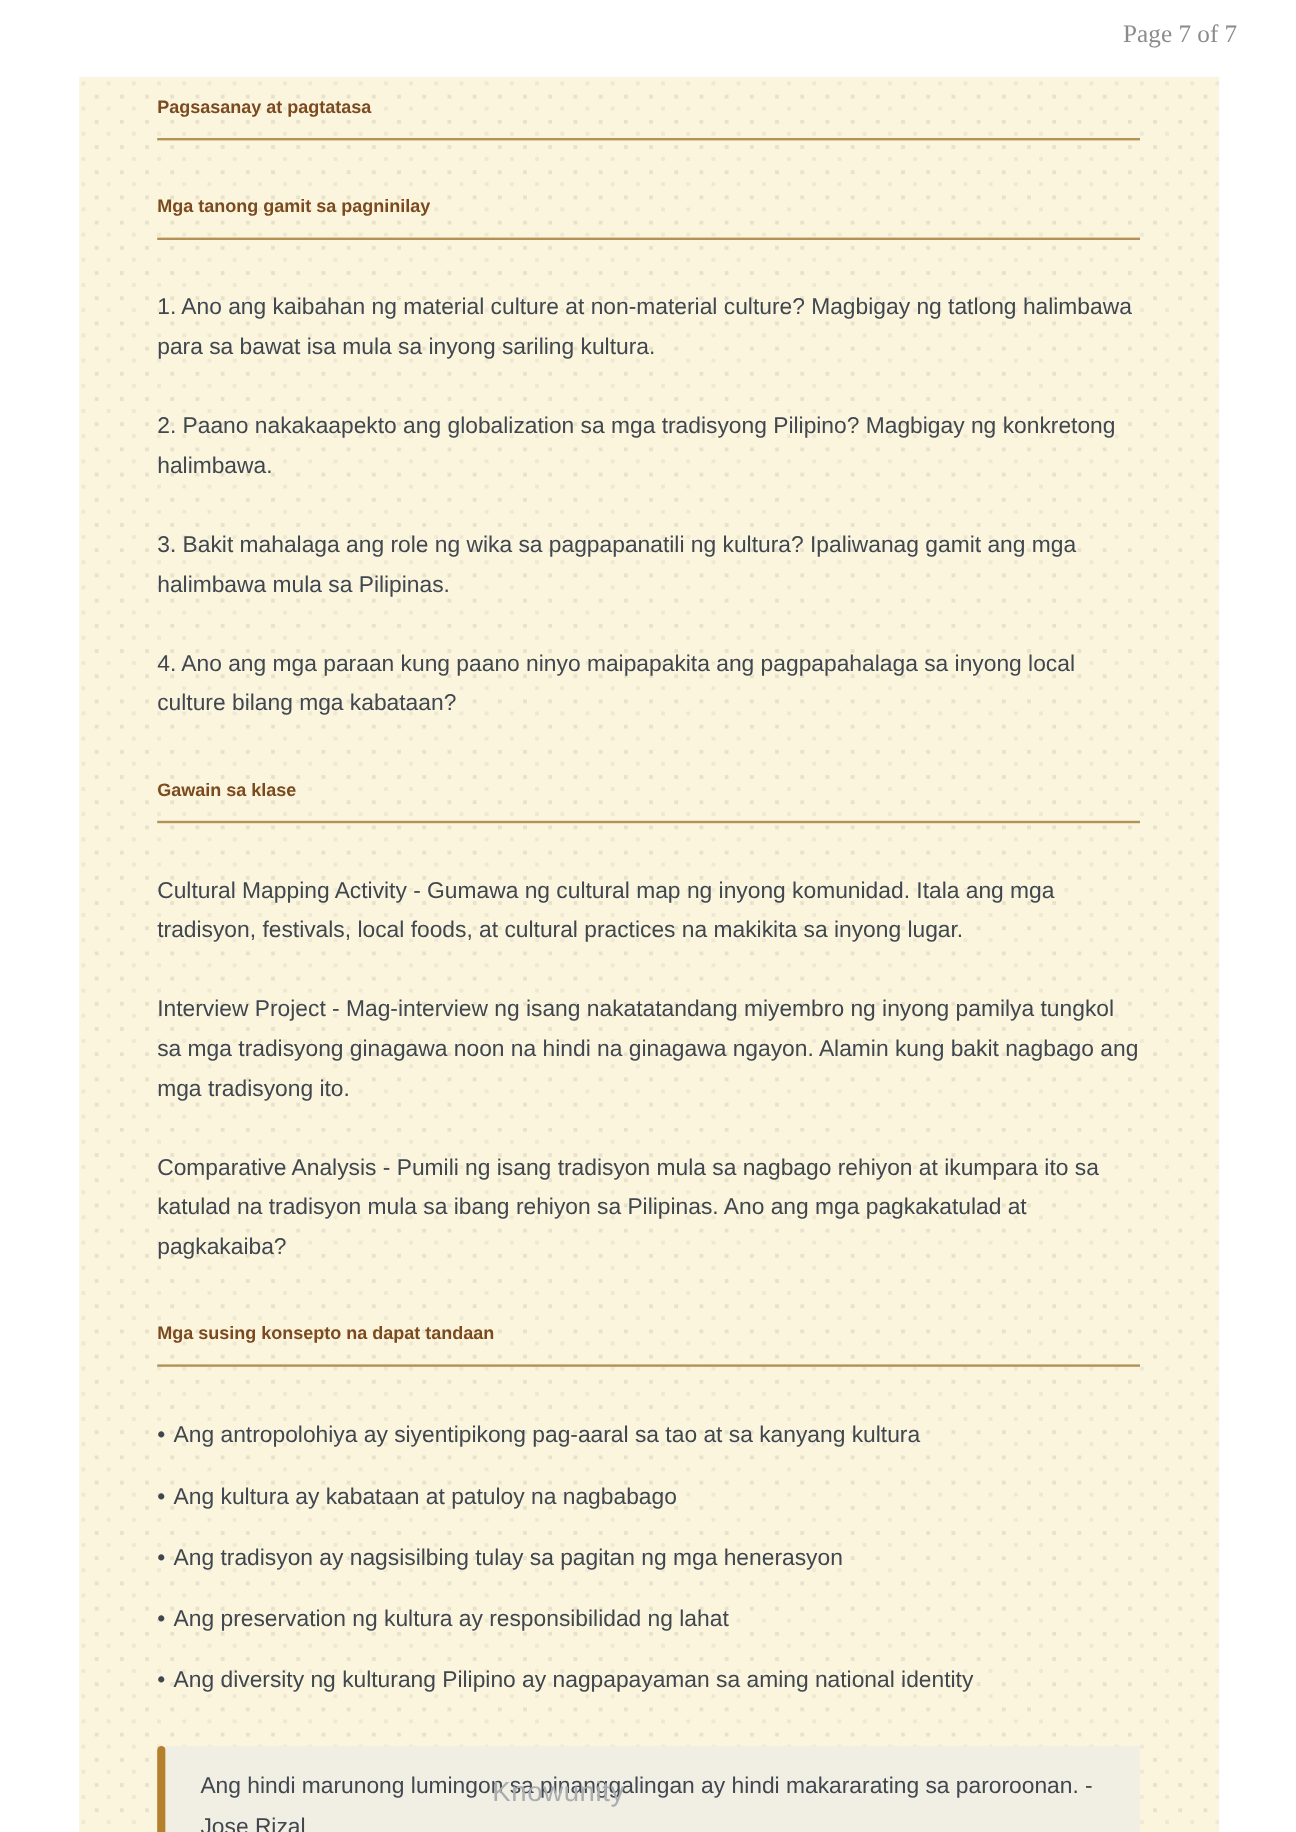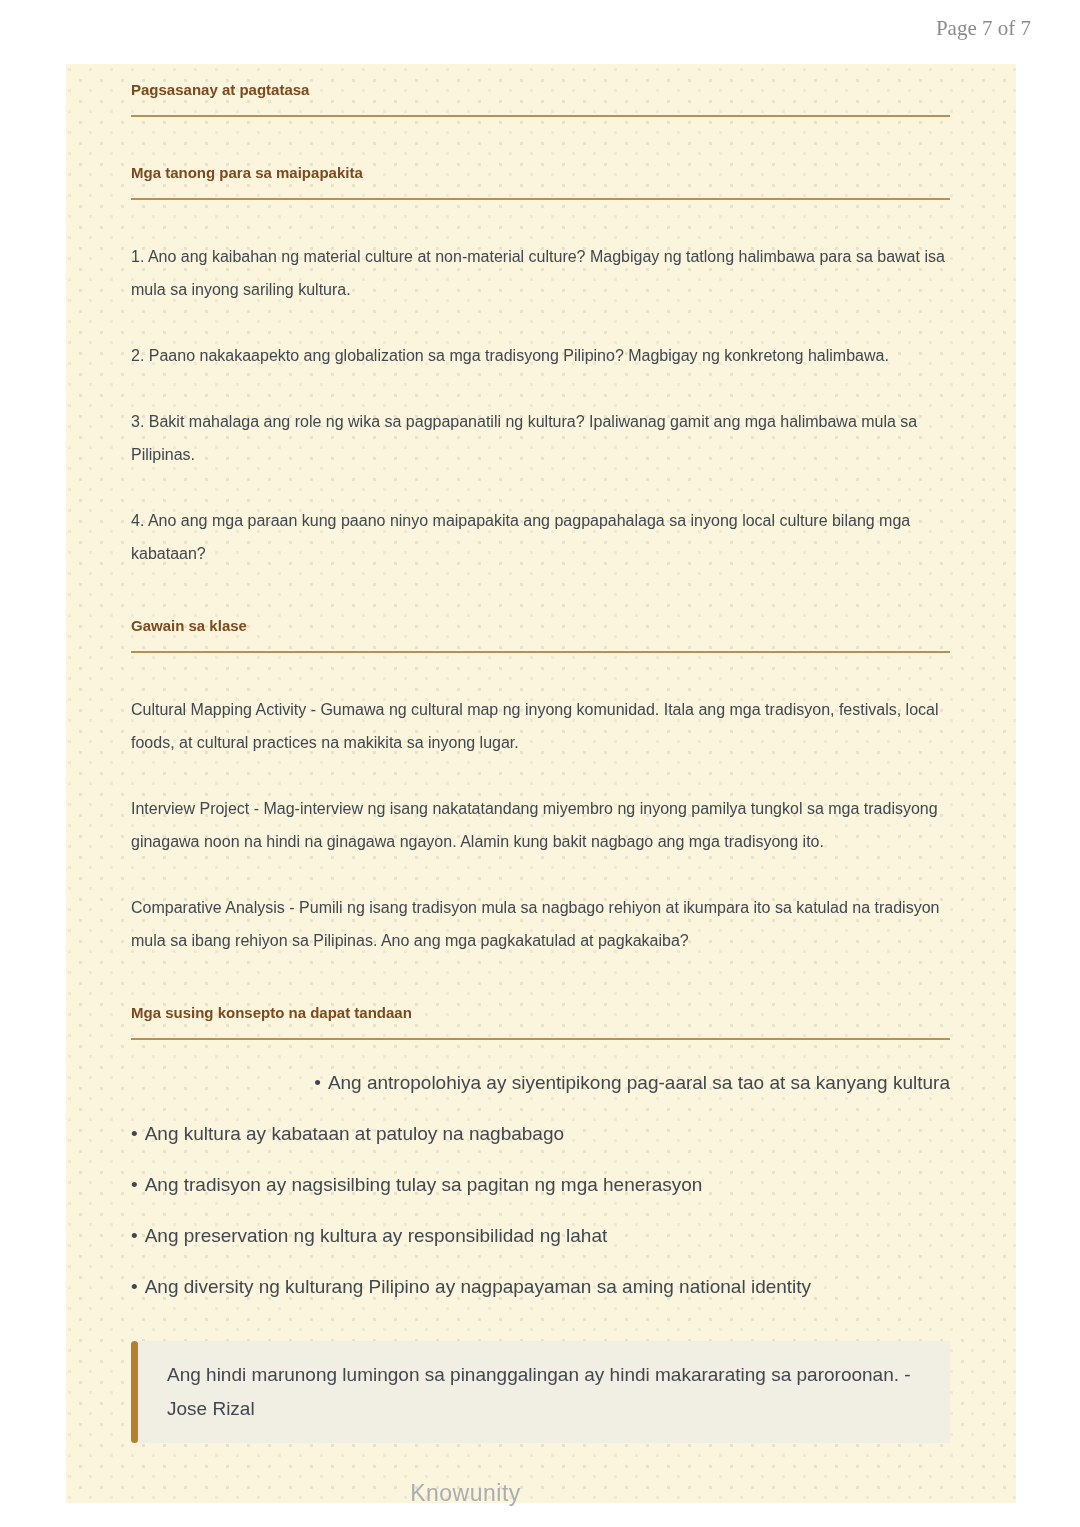--- a/index.html
+++ b/index.html
@@ -47,36 +47,35 @@
     font-weight: 700;
     color: #7b4a1e;
     border-bottom: 2px solid #b29257;
     line-height: 24px;
   }
   .section-title.first {
     margin-top: 6px;
   }
   .para {
     margin: 33px 0 0 0;
-    font-size: 16px;
+    font-size: 19px;
     line-height: 33px;
     color: #40474f;
   }
   .para.after-rule {
     margin-top: 40px;
   }
   .bullet {
     margin: 18px 0 0 0;
     font-size: 19px;
     line-height: 33px;
     color: #40474f;
   }
   .bullet.after-rule {
-    margin-top: 26px;
-    text-align: right;
+    margin-top: 41px;
   }
   .bullet .dot {
     margin-right: 7px;
   }
   .quote-block {
     margin-top: 38px;
     display: flex;
     align-items: stretch;
   }
   .quote-bar {
@@ -107,21 +106,21 @@
 <body>
 
 <div class="page">
 
   <div class="page-indicator">Page 7 of 7</div>
 
   <div class="content">
 
     <h2 class="section-title first">Pagsasanay at pagtatasa</h2>
 
-    <h2 class="section-title">Mga tanong para sa maipapakita</h2>
+    <h2 class="section-title">Mga tanong gamit sa pagninilay</h2>
 
     <p class="para after-rule">1. Ano ang kaibahan ng material culture at non-material culture? Magbigay ng tatlong halimbawa para sa bawat isa mula sa inyong sariling kultura.</p>
     <p class="para">2. Paano nakakaapekto ang globalization sa mga tradisyong Pilipino? Magbigay ng konkretong halimbawa.</p>
     <p class="para">3. Bakit mahalaga ang role ng wika sa pagpapanatili ng kultura? Ipaliwanag gamit ang mga halimbawa mula sa Pilipinas.</p>
     <p class="para">4. Ano ang mga paraan kung paano ninyo maipapakita ang pagpapahalaga sa inyong local culture bilang mga kabataan?</p>
 
     <h2 class="section-title">Gawain sa klase</h2>
 
     <p class="para after-rule">Cultural Mapping Activity - Gumawa ng cultural map ng inyong komunidad. Itala ang mga tradisyon, festivals, local foods, at cultural practices na makikita sa inyong lugar.</p>
     <p class="para">Interview Project - Mag-interview ng isang nakatatandang miyembro ng inyong pamilya tungkol sa mga tradisyong ginagawa noon na hindi na ginagawa ngayon. Alamin kung bakit nagbago ang mga tradisyong ito.</p>

